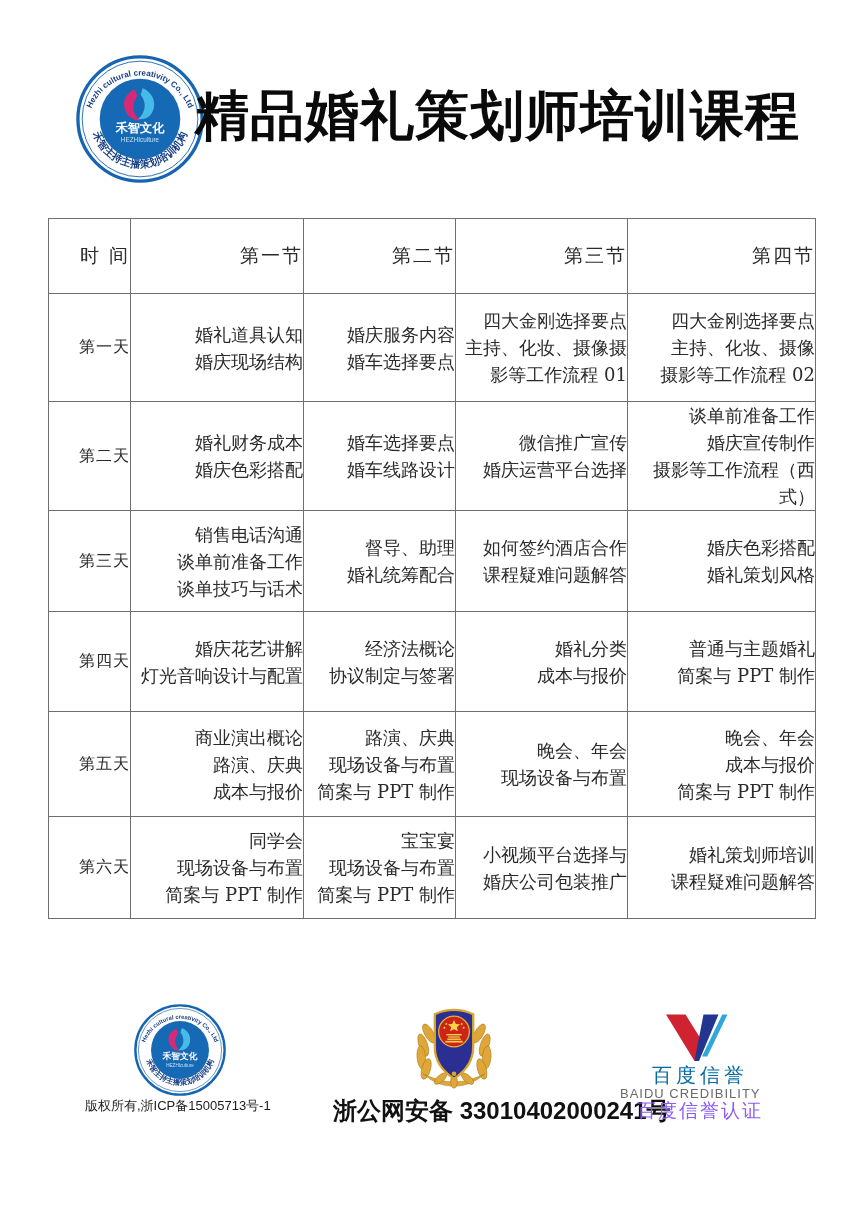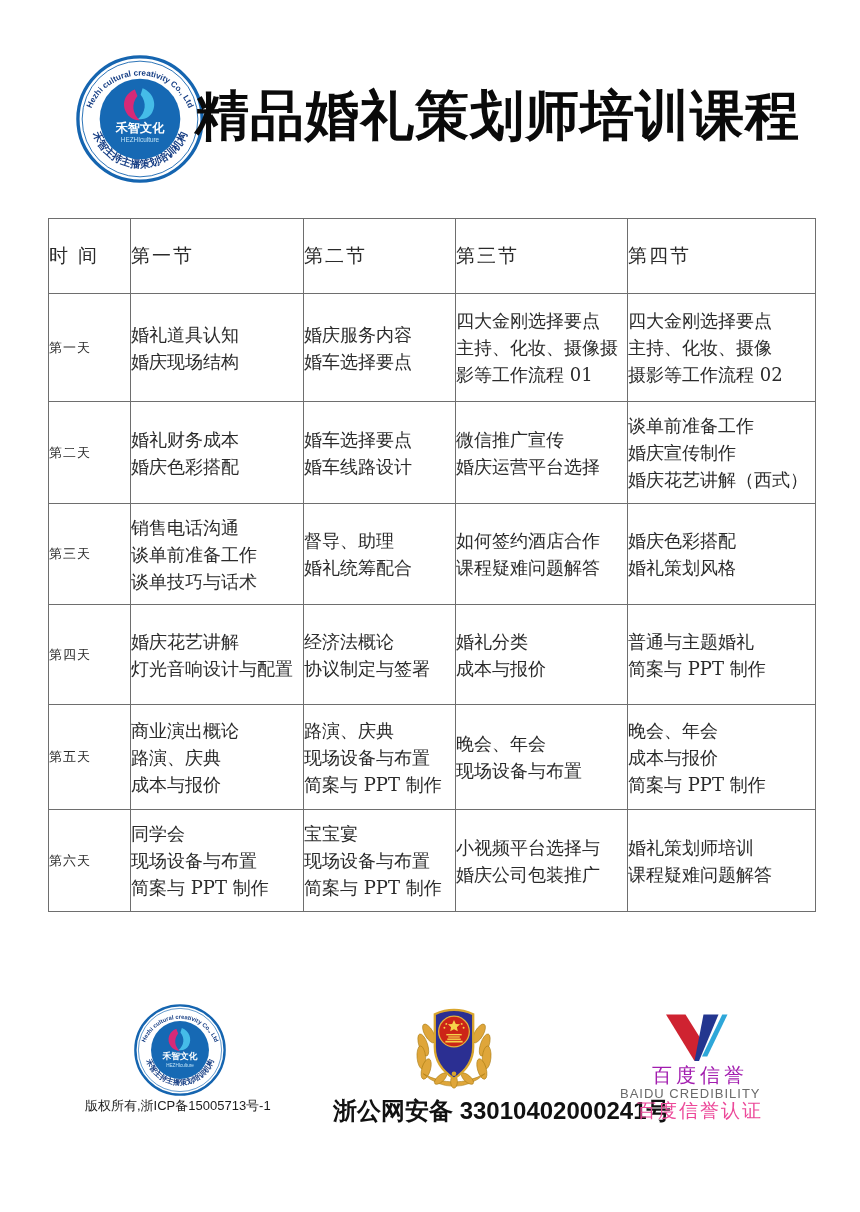--- a/index.html
+++ b/index.html
@@ -7,51 +7,51 @@
         font-family:"Liberation Sans","DejaVu Sans",sans-serif;}
 
   
   .header-logo{position:absolute;left:76px;top:55px;width:128px;height:128px;}
   .page-title{position:absolute;left:195px;top:80px;width:605px;margin:0;
               text-align:center;font-family:"DejaVu Serif","Liberation Serif",serif;
               font-weight:700;font-size:54px;letter-spacing:1px;color:#0a0a0a;white-space:nowrap;}
 
   
   .course-table{position:absolute;left:48px;top:218px;border-collapse:collapse;table-layout:fixed;}
-  .course-table th,.course-table td{border:1px solid #6e6e6e;text-align:left;vertical-align:middle;
+  .course-table th,.course-table td{border:1px solid #6e6e6e;text-align:right;vertical-align:middle;
       padding:0;color:#2b2b2b;font-family:"DejaVu Serif","Liberation Serif",serif;}
   .course-table col.c0{width:82px;}
   .course-table col.c1{width:173px;}
   .course-table col.c2{width:152px;}
   .course-table col.c3{width:172px;}
   .course-table col.c4{width:188px;}
   .course-table thead tr{height:75px;}
   .course-table tbody tr:nth-child(1){height:108px;}
   .course-table tbody tr:nth-child(2){height:102px;}
   .course-table tbody tr:nth-child(3){height:101px;}
   .course-table tbody tr:nth-child(4){height:100px;}
   .course-table tbody tr:nth-child(5){height:105px;}
   .course-table tbody tr:nth-child(6){height:102px;}
   .course-table th{font-weight:400;font-size:19px;letter-spacing:2px;}
-  .day-cell{font-size:13px;letter-spacing:1px;}
+  .day-cell{font-size:16px;letter-spacing:1px;}
   .course-cell{font-size:18px;line-height:27px;}
 
   
   .footer-logo{position:absolute;left:134px;top:1004px;width:92px;height:92px;}
   .icp-text{position:absolute;left:85px;top:1097px;font-size:13px;color:#1c1c1c;white-space:nowrap;}
   .badge-icon{position:absolute;left:403px;top:997px;width:102px;height:96px;}
   .security-text{position:absolute;left:333px;top:1095px;width:240px;text-align:right;
                  font-size:24px;font-weight:700;color:#111;white-space:nowrap;}
   .baidu-icon{position:absolute;left:659px;top:1010px;width:80px;height:60px;}
   .baidu-cn{position:absolute;left:620px;top:1062px;width:160px;text-align:center;
-            font-size:20px;letter-spacing:4px;color:#a21caf;}
+            font-size:20px;letter-spacing:4px;color:#0369a1;}
   .baidu-en{position:absolute;left:620px;top:1086px;width:160px;text-align:left;
             font-size:13px;letter-spacing:1px;color:#6a6a6a;}
   .baidu-cert{position:absolute;left:614px;top:1098px;width:172px;text-align:center;
-            font-size:19px;letter-spacing:2px;color:#ec4899;}
+            font-size:19px;letter-spacing:2px;color:#8b5cf6;}
   .hidden-defs{position:absolute;width:0;height:0;overflow:hidden;}
 </style>
 </head>
 <body>
 
 <svg class="hidden-defs" aria-hidden="true">
   <defs>
     <symbol id="hezhi-logo" viewBox="0 0 100 100">
       <circle cx="50" cy="50" r="48.5" fill="#ffffff" stroke="#1565b0" stroke-width="2.6"></circle>
       <circle cx="50" cy="50" r="45.2" fill="none" stroke="#1565b0" stroke-width="0.7"></circle>
@@ -159,21 +159,21 @@
             <div>婚车选择要点</div>
             <div>婚车线路设计</div>
           </td>
           <td class="course-cell">
             <div>微信推广宣传</div>
             <div>婚庆运营平台选择</div>
           </td>
           <td class="course-cell">
             <div>谈单前准备工作</div>
             <div>婚庆宣传制作</div>
-            <div>婚庆花艺讲解（西式）</div>
+            <div>摄影等工作流程（西式）</div>
           </td>
         </tr>
         <tr>
           <td class="day-cell">第三天</td>
           <td class="course-cell">
             <div>销售电话沟通</div>
             <div>谈单前准备工作</div>
             <div>谈单技巧与话术</div>
           </td>
           <td class="course-cell">

